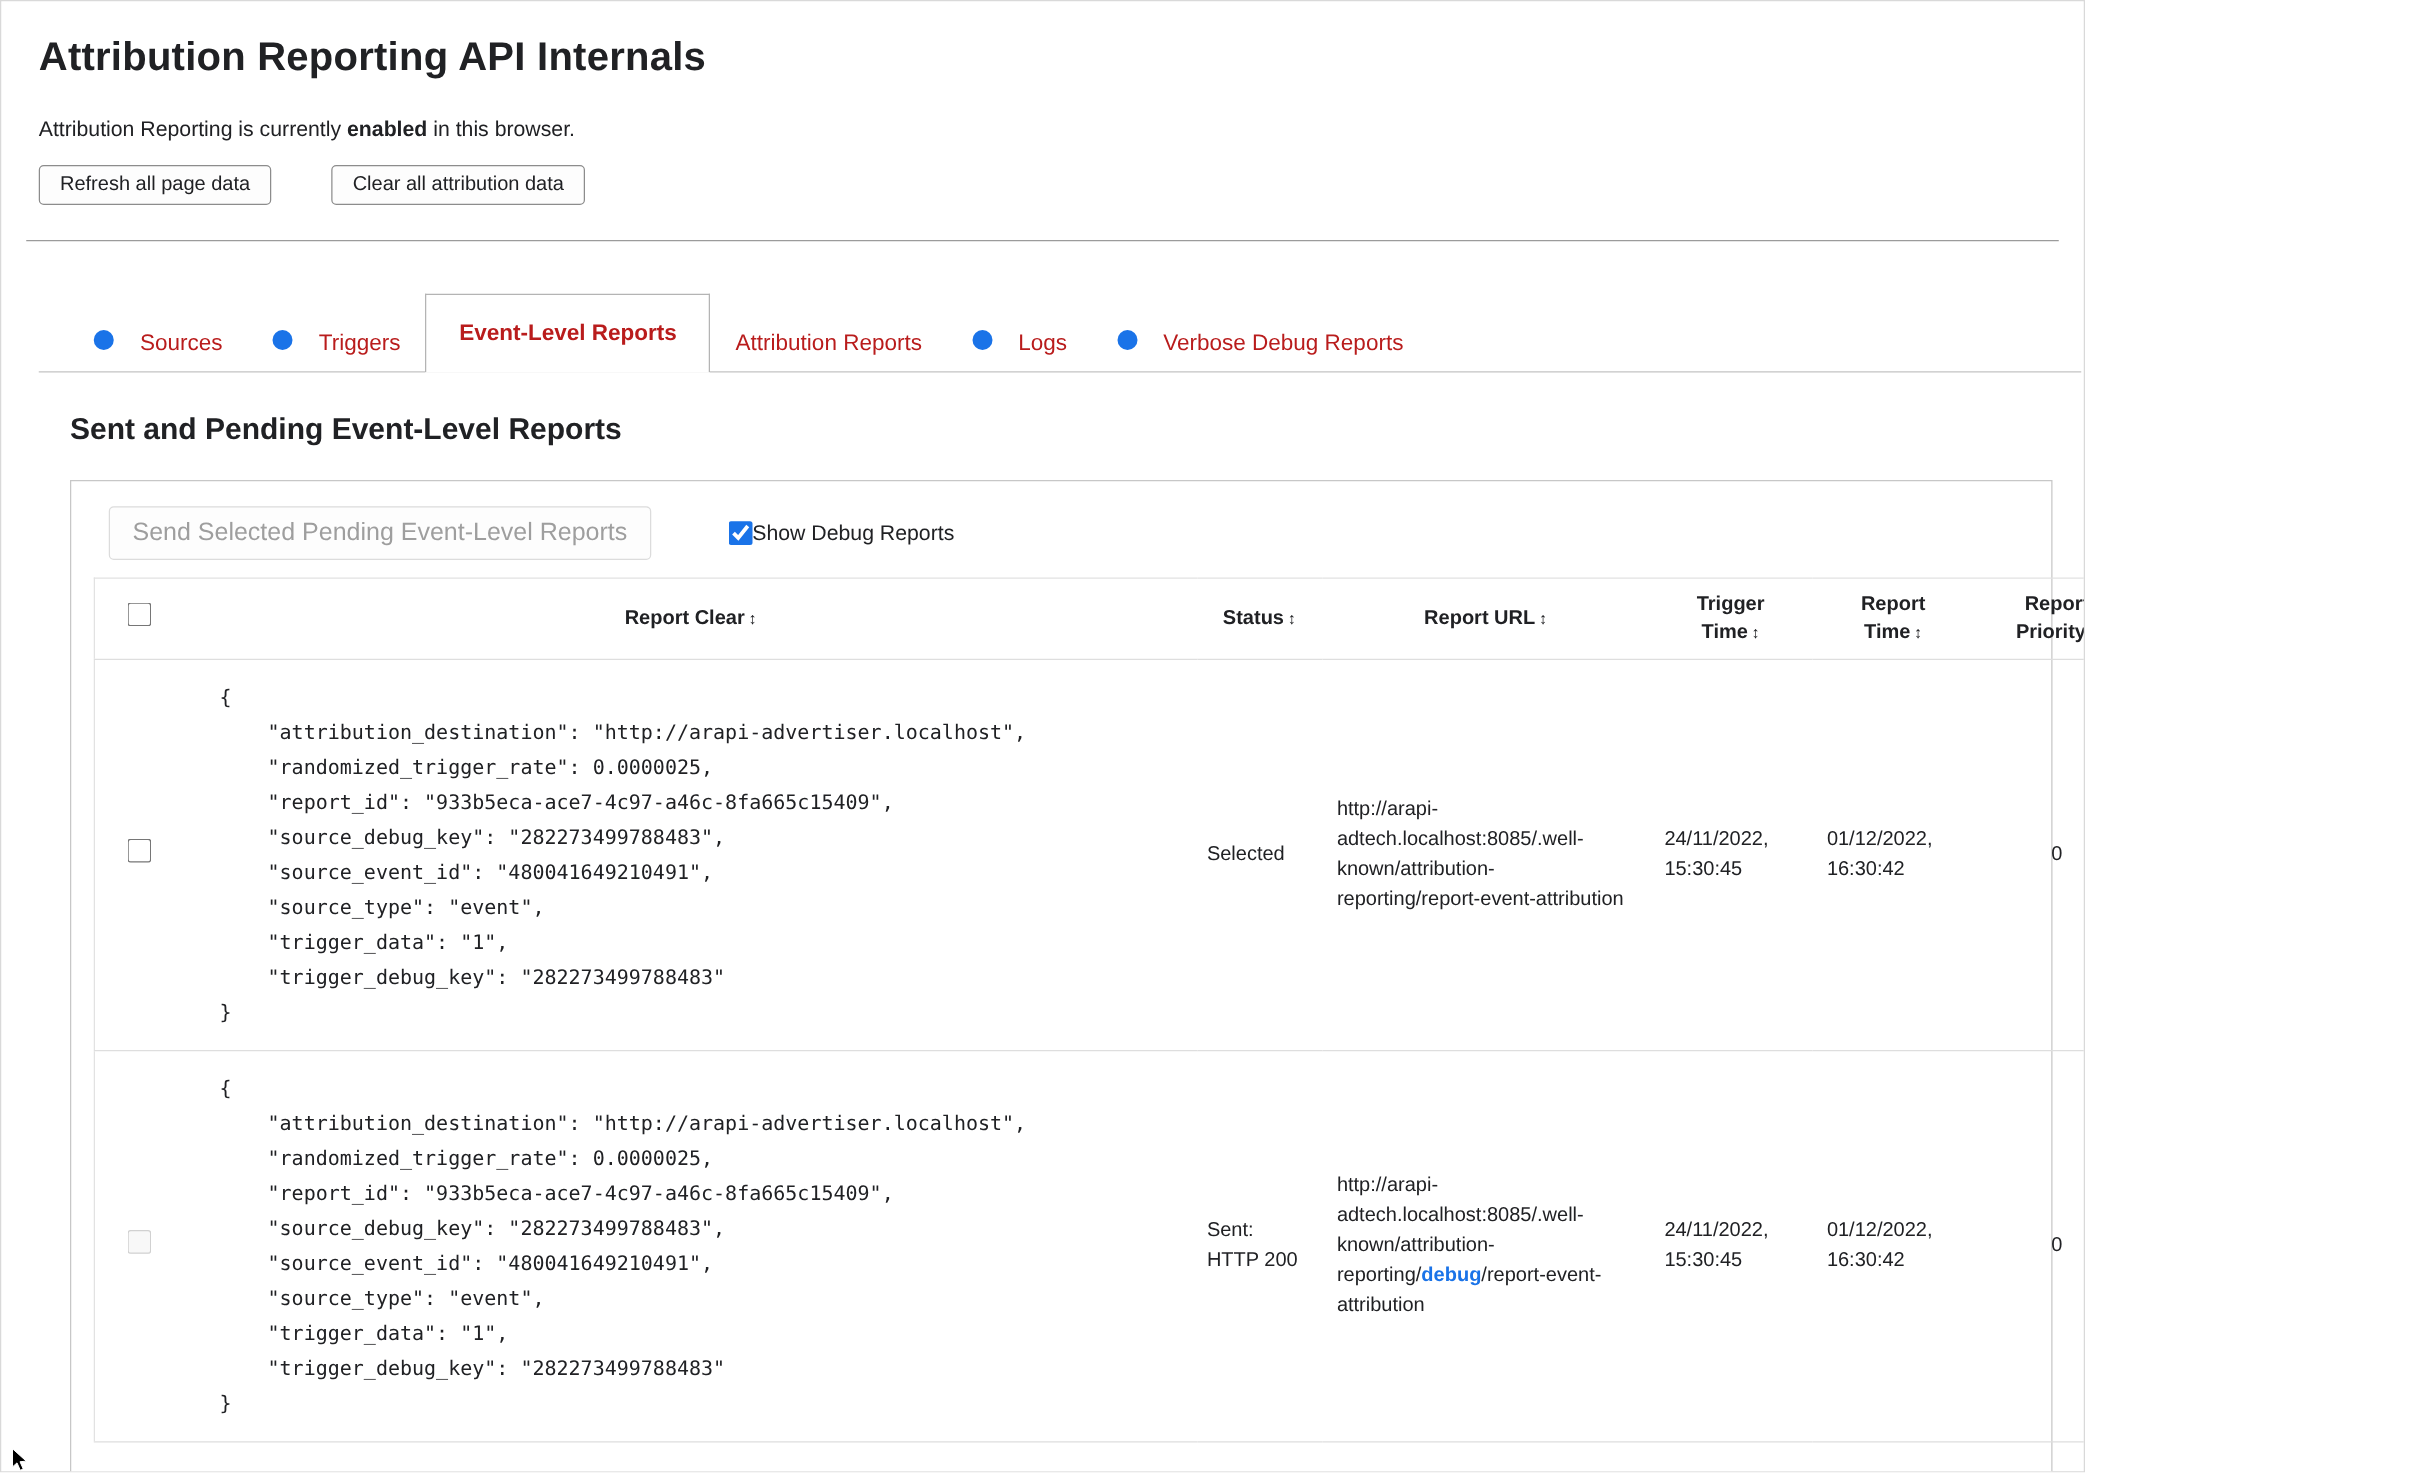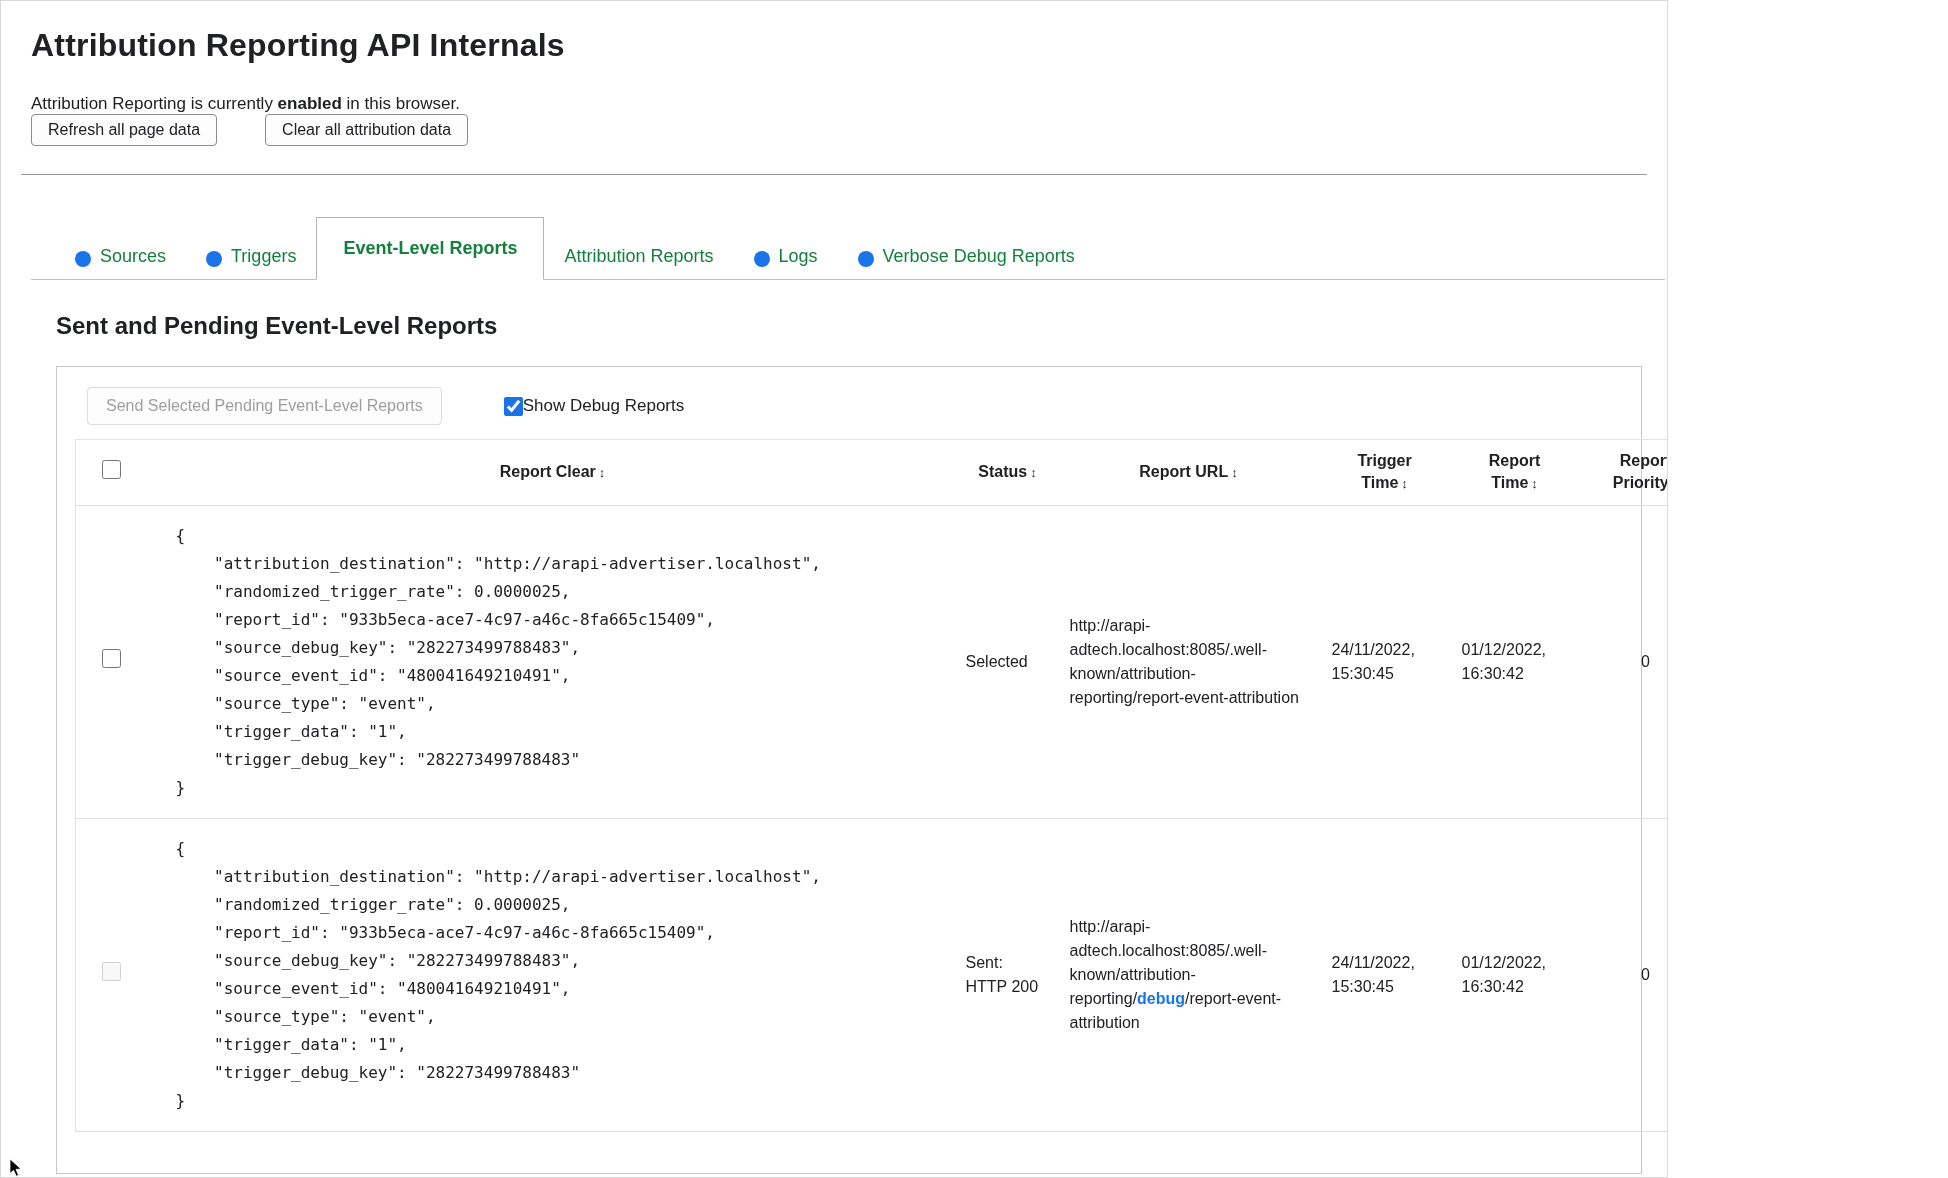--- a/index.html
+++ b/index.html
@@ -6,41 +6,41 @@
   html,body { background: #fff; }
   body { font-family: "Liberation Sans", sans-serif; color: #202124; }
   .screen { position: relative; width: 1668px; height: 1178px; background: #fff;
             border: 1px solid #d9d9d9; overflow: hidden; }
 
   
   .page-head { padding: 26px 30px 0 30px; }
   .page-title { font-size: 32px; font-weight: bold; letter-spacing: .2px; }
   .status-line { margin-top: 30px; font-size: 17px; }
   .status-line b { font-weight: bold; }
-  .head-toolbar { margin-top: 0; display: flex; gap: 48px; }
+  .head-toolbar { margin-top: 18px; display: flex; gap: 48px; }
   .chrome-btn { font-family: "Liberation Sans", sans-serif; font-size: 16px; color: #202124;
                 background: #fdfdfd; border: 1px solid #8c8c8c; border-radius: 4px;
                 padding: 5px 16px; line-height: 20px; cursor: pointer; }
   .divider { border: none; border-top: 1px solid #9b9b9b; margin: 28px -10px 0 -10px; }
 
   
   .tabs { display: flex; align-items: flex-end; margin: 42px 2px 0 30px; padding-left: 24px;
           border-bottom: 1px solid #c3c3c3; }
-  .tab { display: flex; align-items: flex-end; gap: 9px; padding: 12px 20px; font-size: 18px;
-         color: #15803d; cursor: pointer; white-space: nowrap; }
+  .tab { display: flex; align-items: flex-start; gap: 21px; padding: 12px 20px; font-size: 18px;
+         color: #b91c1c; cursor: pointer; white-space: nowrap; }
   .tab .dot { width: 16px; height: 16px; border-radius: 50%; background: #1a73e8; flex: none; }
   .tab.active { border: 1px solid #b4b4b4; border-bottom: 1px solid #fff; margin-bottom: -1px;
                 background: #fff; font-weight: bold; padding: 20px 26px; }
 
   
   .section-title { font-size: 24px; font-weight: bold; margin: 32px 25px 0 55px; }
   .panel { margin: 26px 25px 0 55px; height: 808px; border: 1px solid #c7c7c7;
            padding: 20px 18px; background: #fff; }
   .panel-toolbar { display: flex; align-items: center; padding-left: 12px; }
-  .send-btn { font-family: "Liberation Sans", sans-serif; font-size: 16px; color: #9e9e9e;
+  .send-btn { font-family: "Liberation Sans", sans-serif; font-size: 20px; color: #9e9e9e;
               background: #fdfdfd; border: 1px solid #dcdcdc; border-radius: 4px;
               padding: 9px 18px; }
   .send-btn:disabled { color: #9e9e9e; }
   .debug-toggle { display: flex; align-items: center; gap: 0; font-size: 17px; margin-left: 62px;
                   cursor: pointer; }
   input[type="checkbox"] { width: 19px; height: 19px; accent-color: #1a73e8; cursor: pointer; }
 
   
   table.reports { width: 100%; border-collapse: collapse; table-layout: fixed; margin-top: 14px;
                   border: 1px solid #e2e2e2; }

